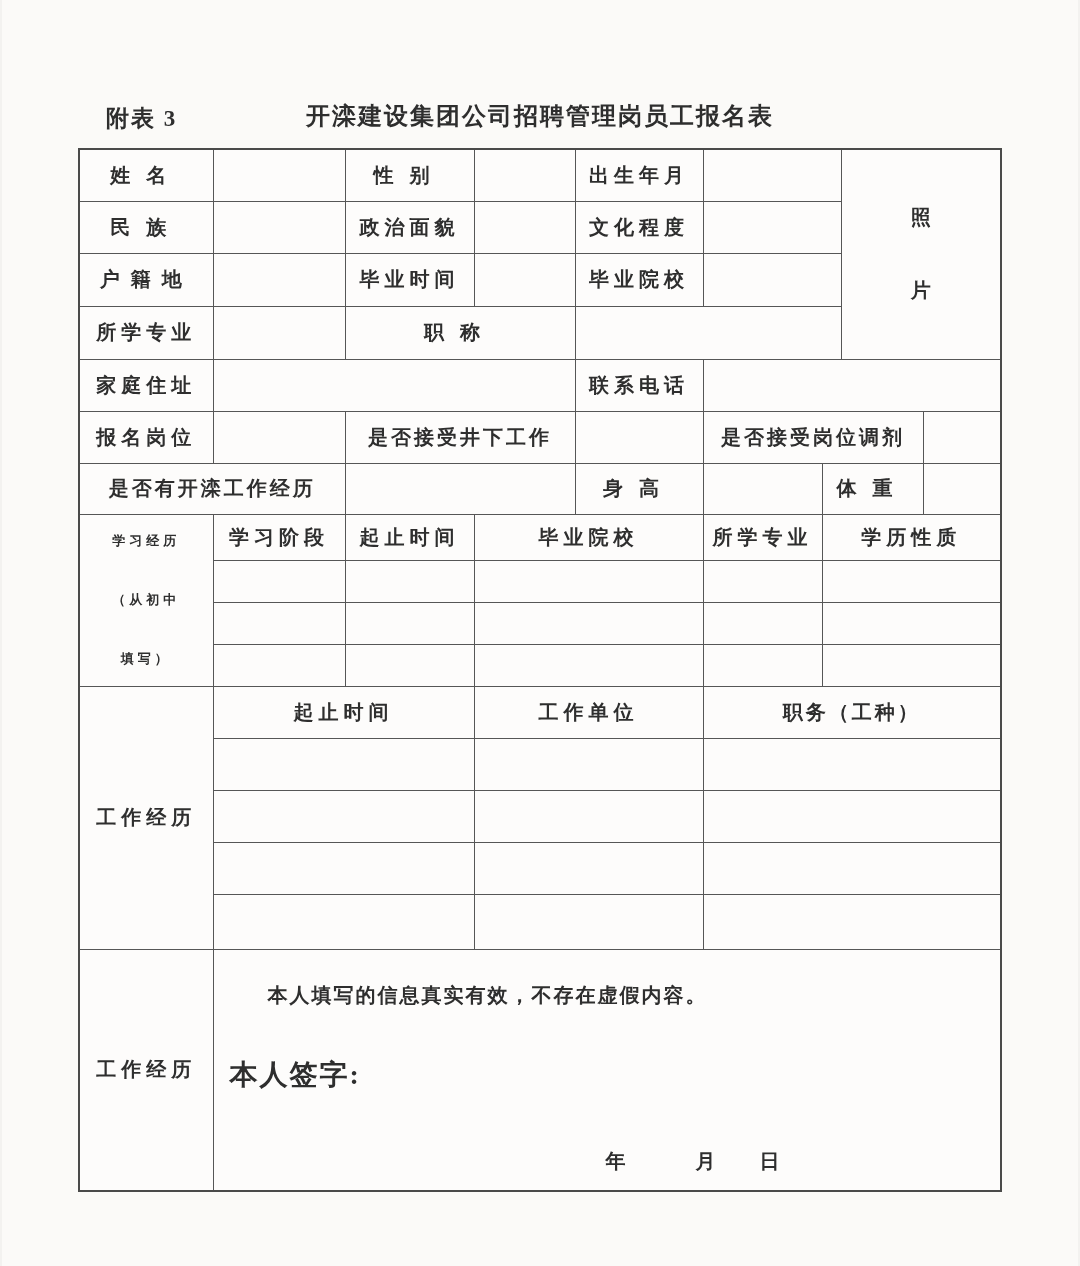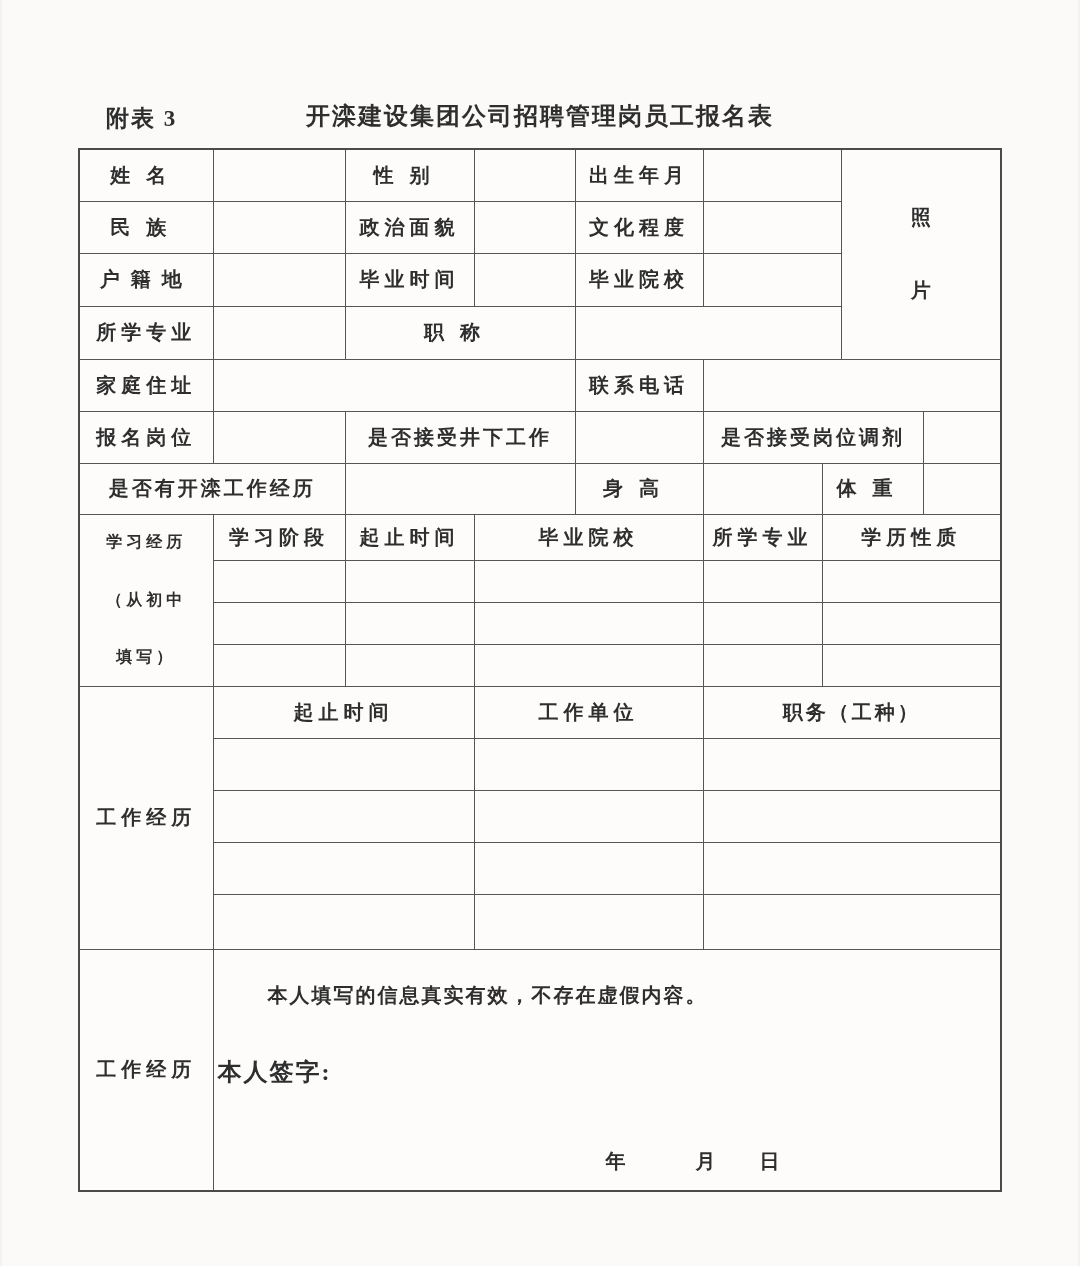--- a/index.html
+++ b/index.html
@@ -48,31 +48,31 @@
   .ls4{letter-spacing:5px;margin-top:24px;}
   .lsl{letter-spacing:3px;}
   .ls2,.ls3,.ls4,.lsl{text-indent:0;}
   
   .vstack{
     display:flex;flex-direction:column;
     justify-content:space-between;align-items:center;
     margin:0 auto;
   }
   .photo-stack{height:100px;}
-  .edu-stack{height:136px;font-size:16px;}
+  .edu-stack{height:136px;font-size:13px;}
   .edu-stack .ln{letter-spacing:4px;white-space:nowrap;}
   
   td.commit-cell{position:relative;text-align:center;}
   .stmt{
     position:absolute;left:54px;top:32px;
     font-size:20px;letter-spacing:2px;white-space:nowrap;
   }
   .sig{
-    position:absolute;left:4px;top:106px;
-    font-size:24px;letter-spacing:2px;
+    position:absolute;left:16px;top:106px;
+    font-size:28px;letter-spacing:2px;
   }
   .sig-space{display:inline-block;width:240px;height:24px;vertical-align:bottom;}
   .dateline{position:absolute;left:0;bottom:16px;width:100%;height:26px;}
   .dateline span{position:absolute;font-size:20px;}
   .d-year{left:392px;} .d-month{left:482px;} .d-day{left:546px;}
   
   .pm{position:relative;}
   .pm::after{
     content:"\02019";
     position:absolute;right:-10px;top:42%;

